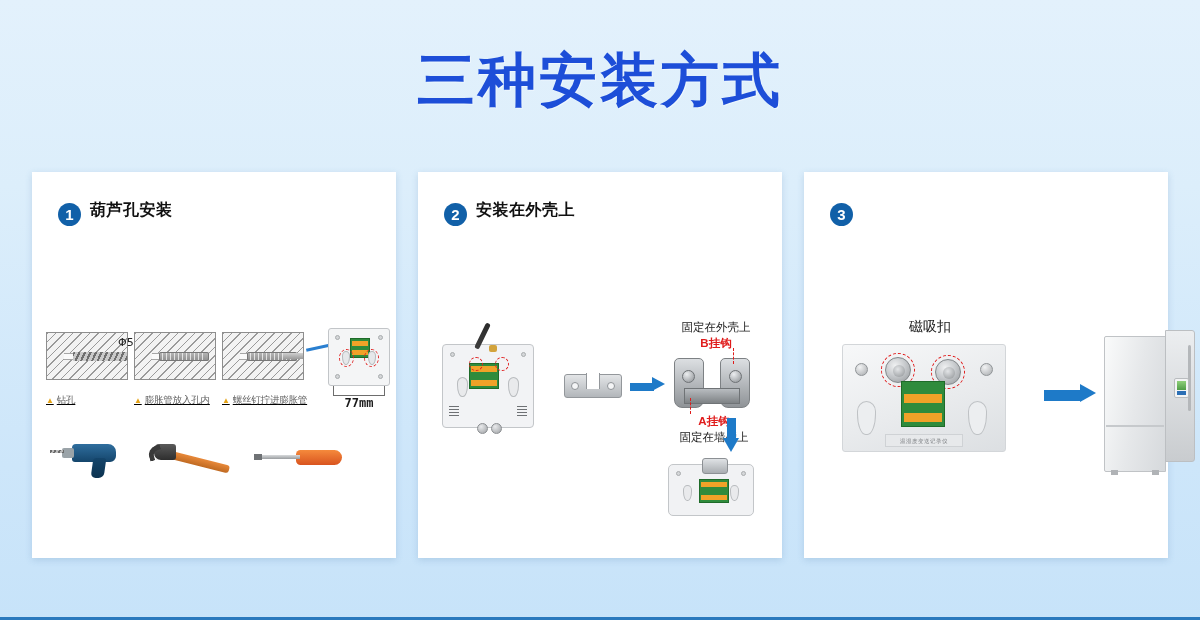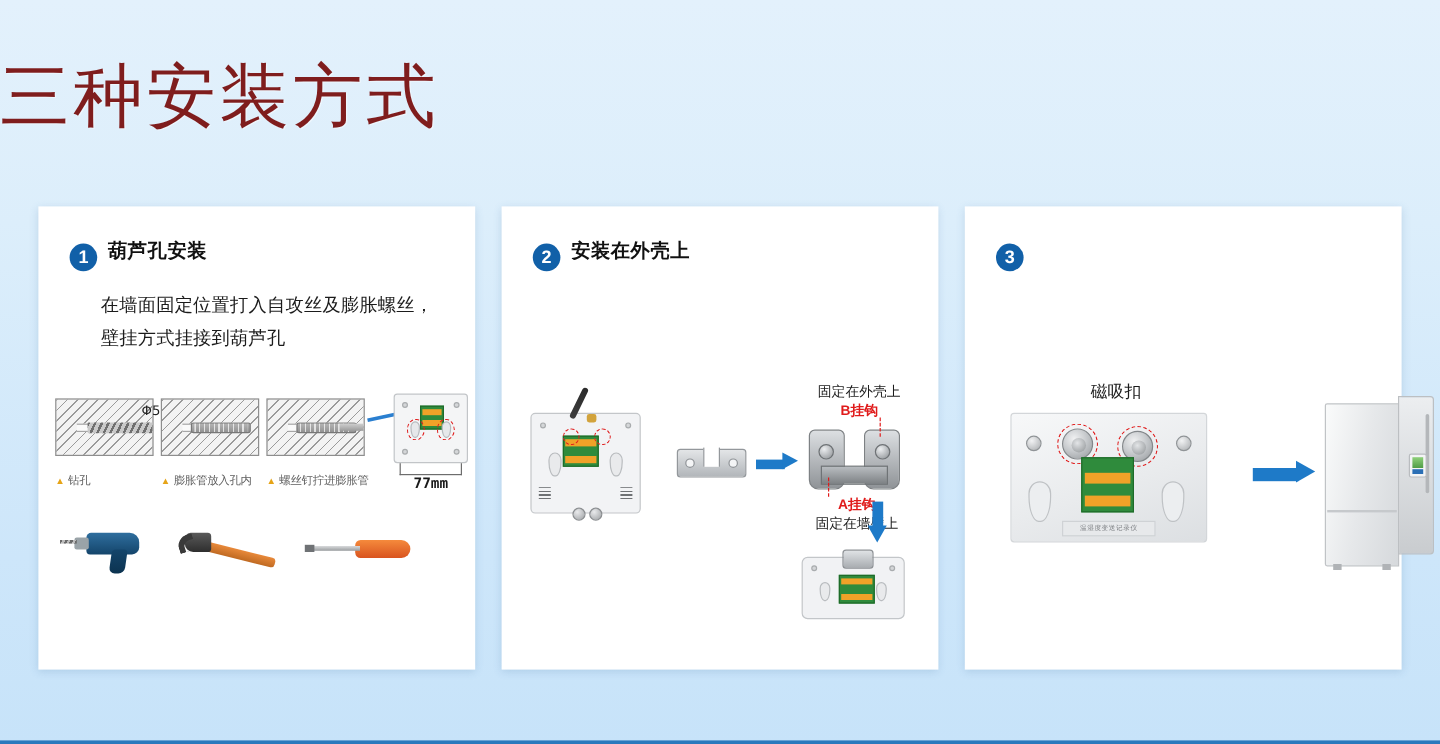--- a/index.html
+++ b/index.html
@@ -13,23 +13,23 @@
     position: relative;
   }
   .bottom-rule {
     position: absolute; left: 0; right: 0; bottom: 0; height: 3px;
     background: #2a79bd;
   }
 
   
   .page-title {
     position: absolute; top: 42px; left: 0; right: 0;
-    text-align: left;
-    font-size: 58px; font-weight: normal; letter-spacing: 3px;
-    color: #7f1d1d;
+    text-align: center;
+    font-size: 58px; font-weight: bold; letter-spacing: 3px;
+    color: #1d4ed8;
     text-shadow: 1px 1px 0 rgba(255,255,255,.45);
   }
 
   
   .cards {
     position: absolute; top: 172px; left: 32px;
     width: 1136px; height: 386px;
     display: flex; justify-content: space-between;
   }
   .card {
@@ -53,21 +53,21 @@
     letter-spacing: .5px; line-height: 1.2;
   }
   .card-title .optional { color: #1763b4; font-weight: bold; }
 
   .card-desc {
     margin: 15px 0 0 30px;
     font-size: 15.2px; line-height: 1.85; color: #1b1b1b;
     letter-spacing: .2px;
   }
 
-  .figure { position: absolute; left: 0; right: 0; }
+  .figure { position: absolute; left: 0; right: 0; text-decoration: underline; }
 
   
   .c1-fig { top: 160px; left: 14px; width: 340px; }
   .c1-steps { display: flex; align-items: flex-start; gap: 6px; position: relative; }
   .wallblk { position: relative; width: 82px; }
   .wall {
     width: 82px; height: 48px;
     border: 1px solid #8e8e8e;
     background:
       repeating-linear-gradient(135deg, #9a9a9a 0 1px, rgba(0,0,0,0) 1px 6px),
@@ -304,21 +304,20 @@
 
 <div class="cards">
 
   <div class="card">
     <div class="card-head">
       <div class="badge">1</div>
       <div class="card-title">
         <span>葫芦孔安装</span>
       </div>
     </div>
-    <div class="card-desc">在墙面固定位置打入自攻丝及膨胀螺丝，壁挂方式挂接到葫芦孔</div>
 
     <div class="figure c1-fig">
       <div class="c1-steps">
 
         <div class="wallblk">
           <div class="wall">
             <div class="hole"></div>
             <div class="drillbit"></div>
           </div>
           <div class="phi">Φ5</div>

